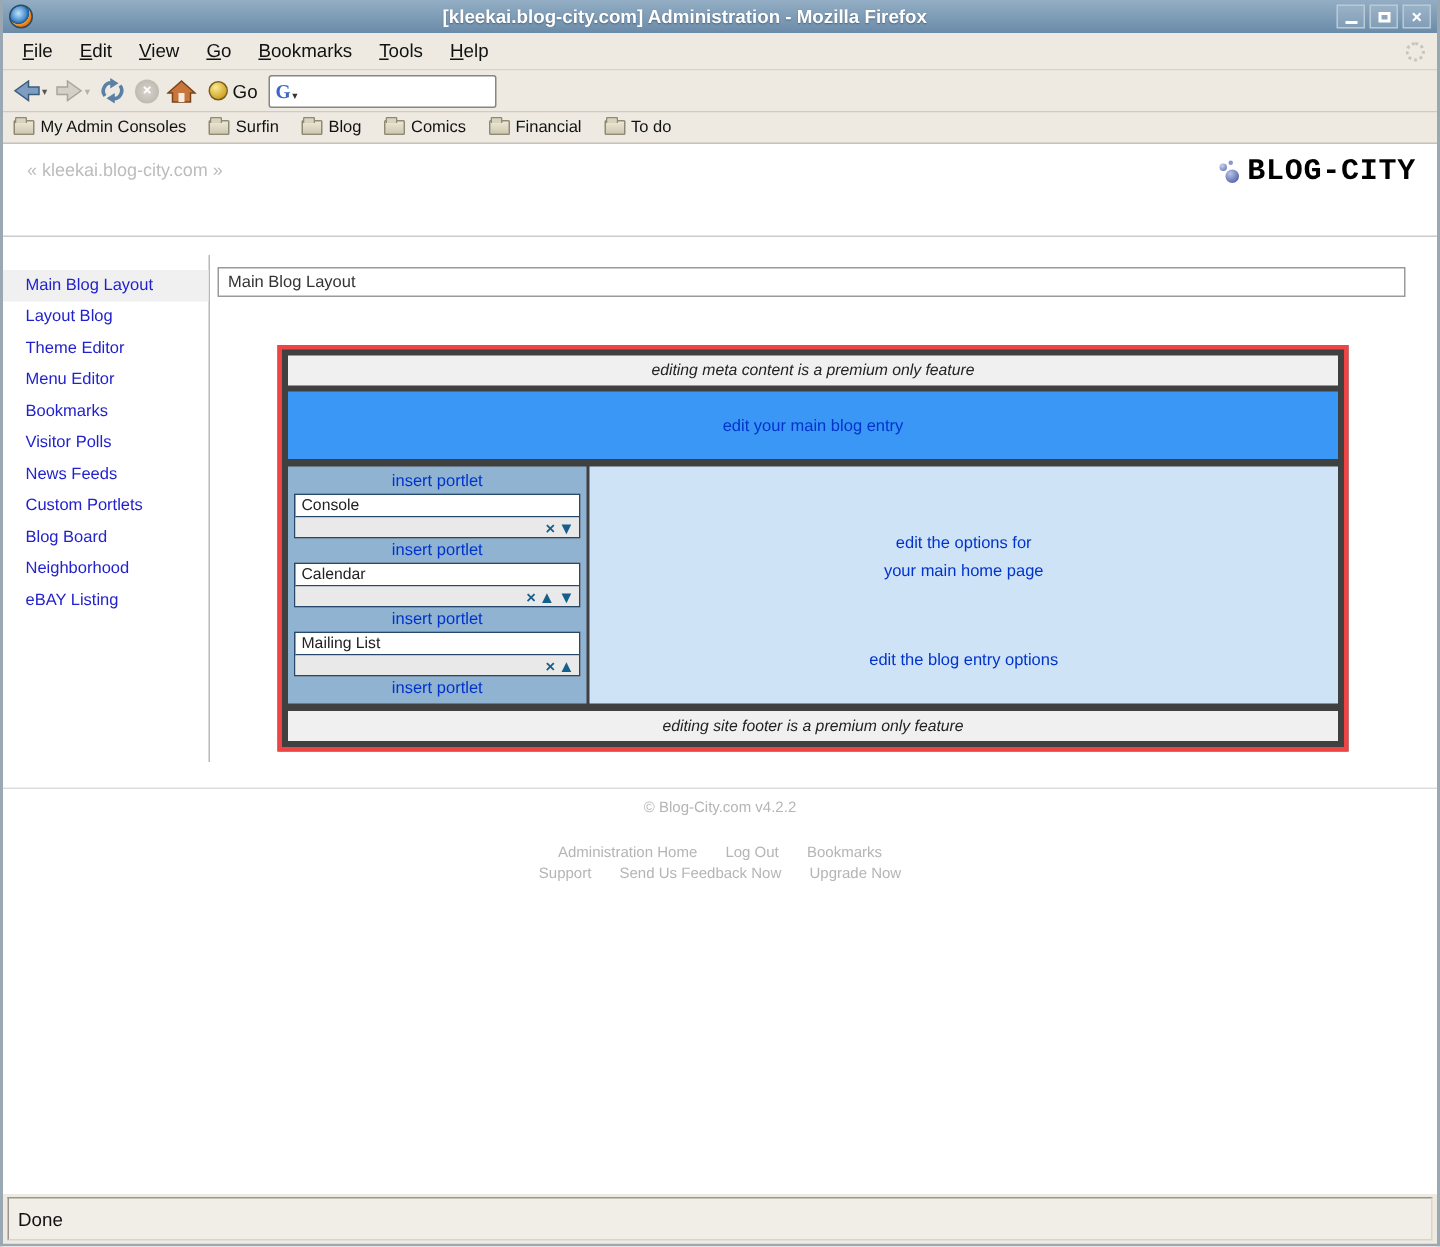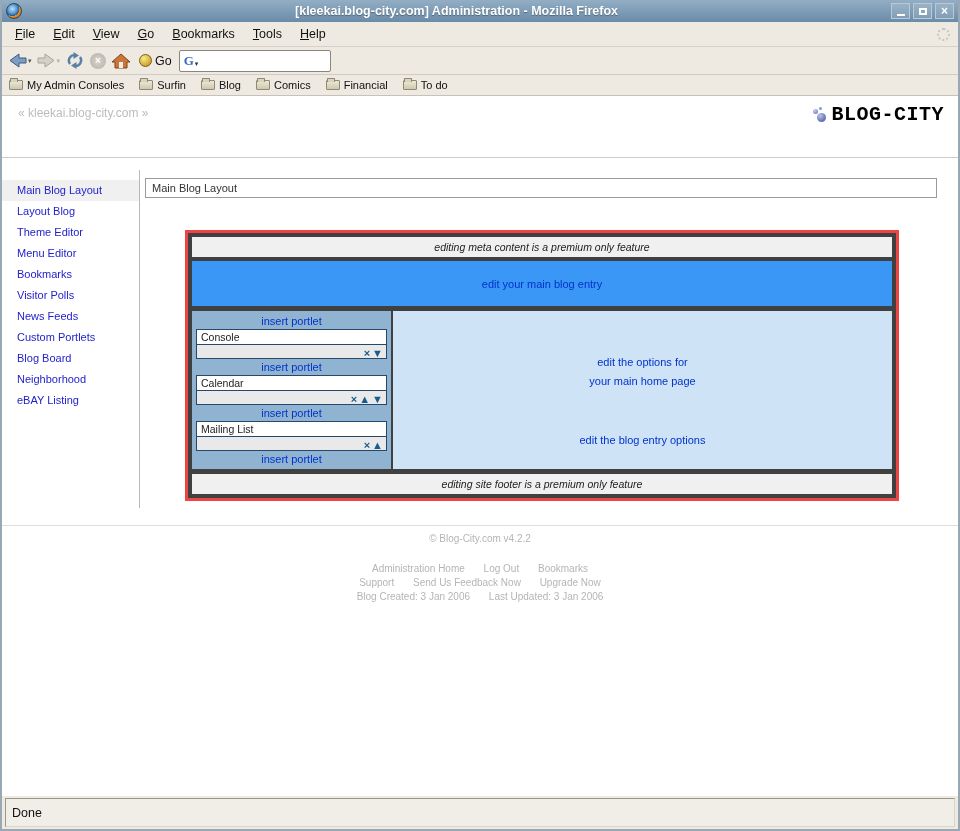--- a/index.html
+++ b/index.html
@@ -282,24 +282,20 @@
       <div class="row row1">
         <span class="f-link">Administration Home</span>
         <span class="f-link">Log Out</span>
         <span class="f-link">Bookmarks</span>
       </div>
       <div class="row">
         <span class="f-link">Support</span>
         <span class="f-link">Send Us Feedback Now</span>
         <span class="f-link">Upgrade Now</span>
       </div>
-      <div class="row f-meta">
-        <span>Blog Created: 3 Jan 2006</span>
-        <span>Last Updated: 3 Jan 2006</span>
-      </div>
     </div>
 
   </div>
 
   <div class="statusbar">
     <div class="status-field">Done</div>
   </div>
 
 </div>
 

